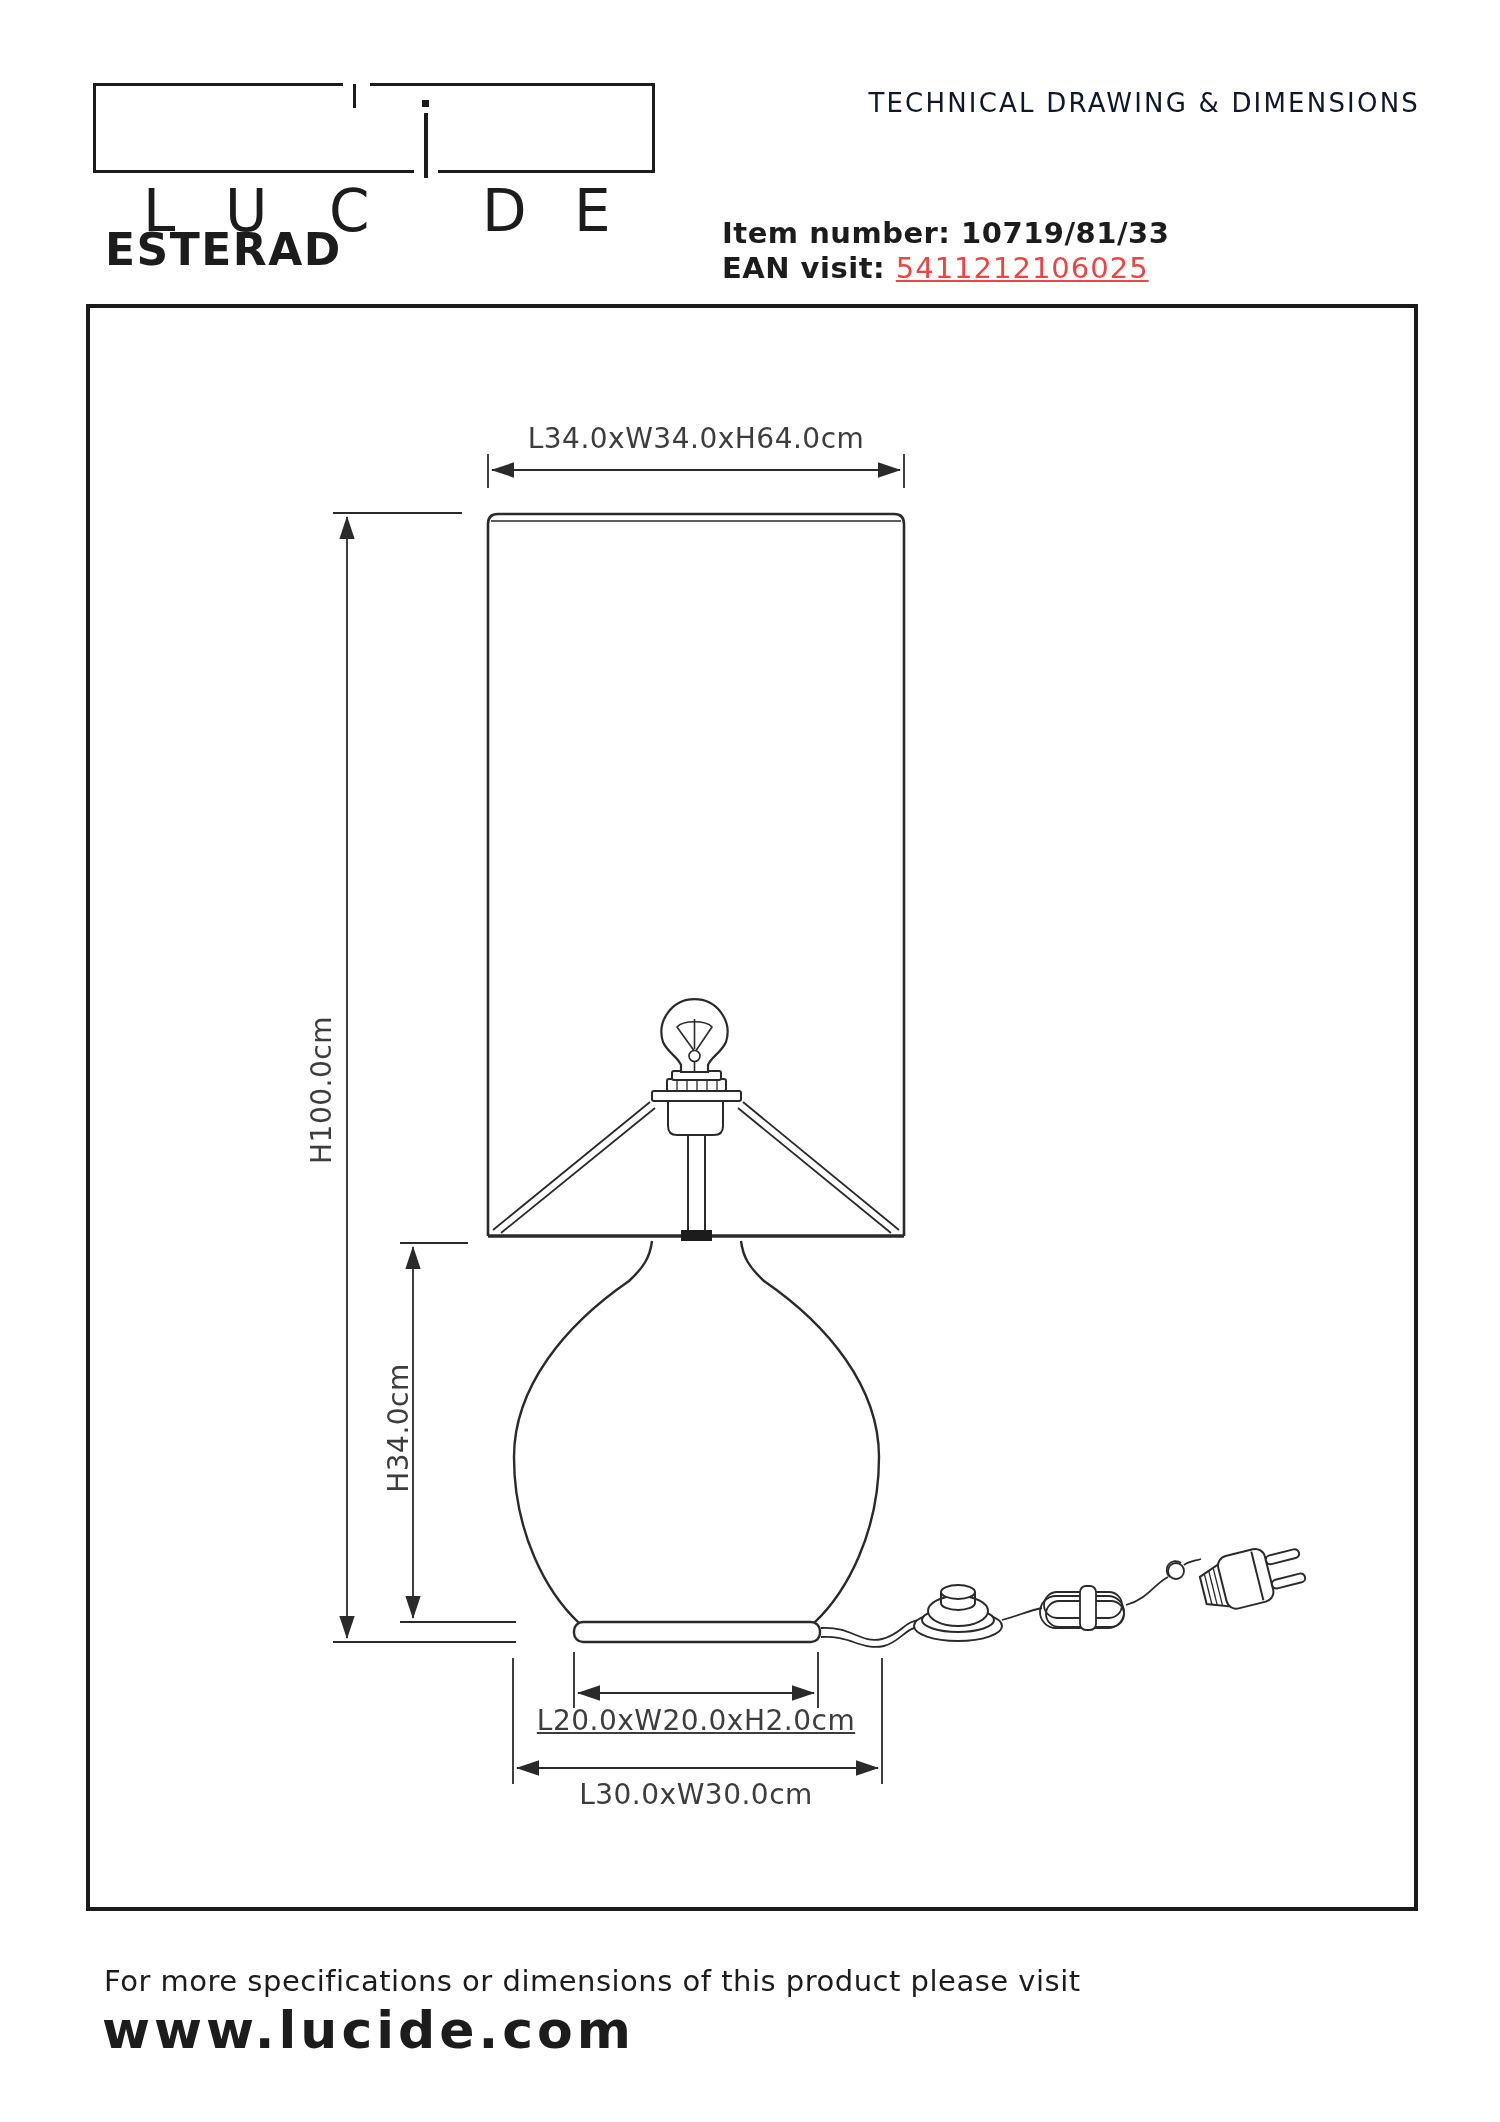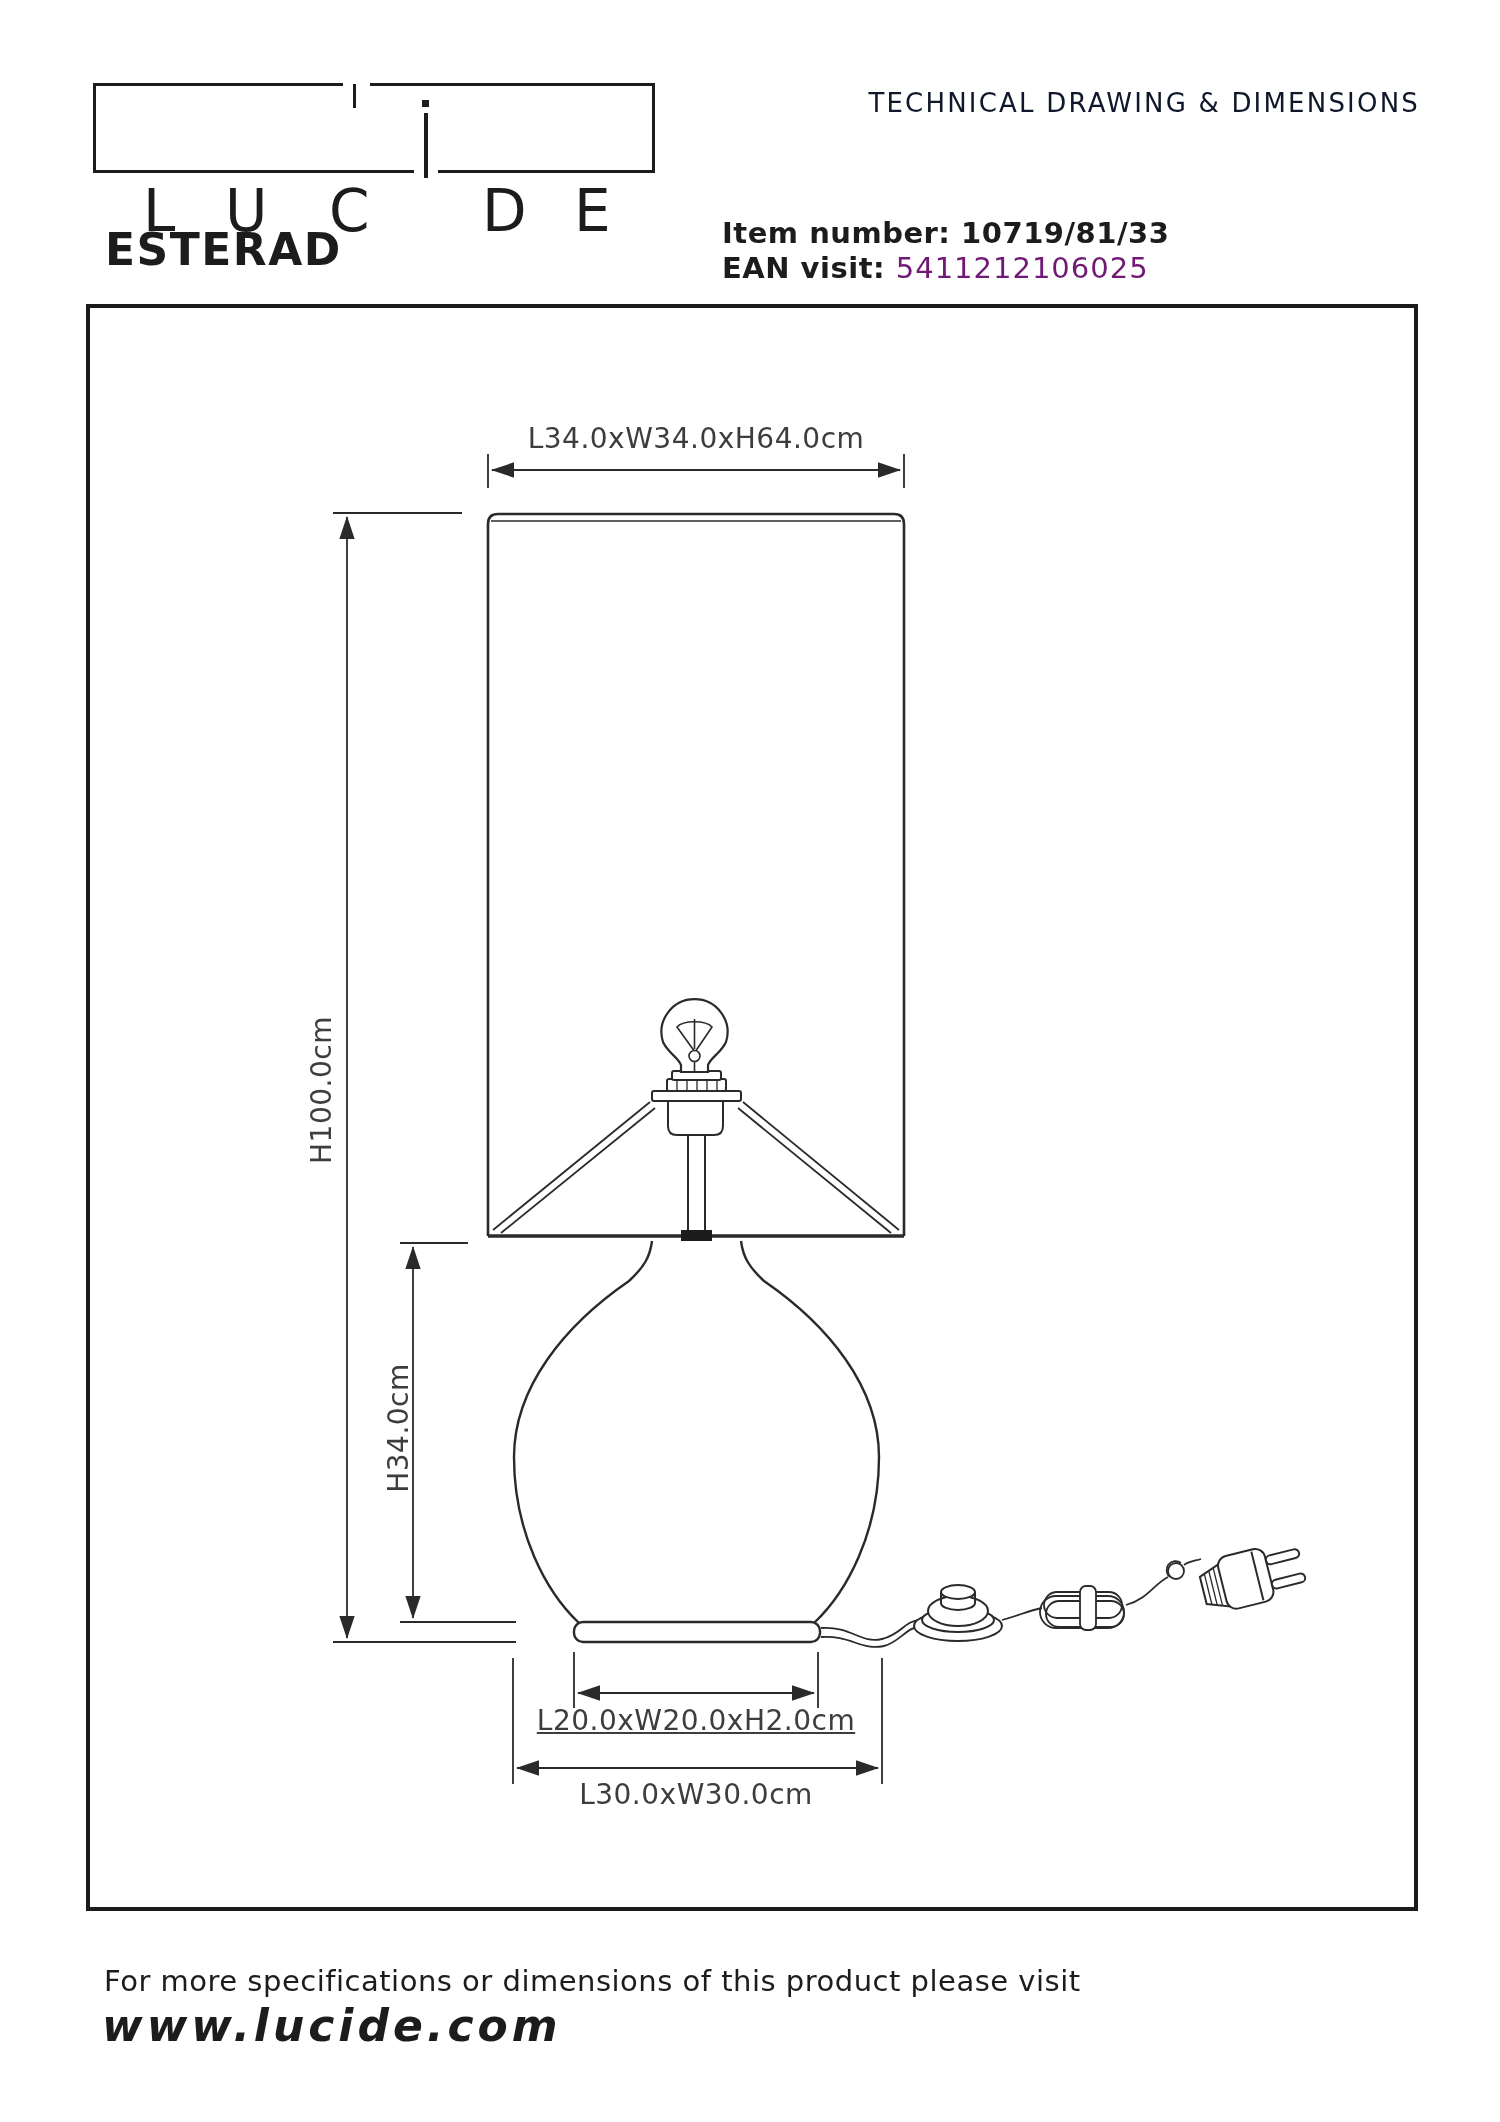--- a/index.html
+++ b/index.html
@@ -18,35 +18,35 @@
   .logo-gap{background:#ffffff;}
   .logo-tick{background:#1c1c1c;}
   .doc-title{
     right:80px;top:88px;font-size:26px;letter-spacing:2.2px;color:#0f172a;
     font-weight:400;white-space:nowrap;
   }
   .product-name{
     left:105px;top:224px;font-size:44px;font-weight:bold;letter-spacing:1.5px;
   }
   .item-line{left:722px;font-size:29px;font-weight:bold;white-space:nowrap;letter-spacing:0.5px;}
-  .item-line .val-light{font-weight:400;color:#701a75;letter-spacing:1px;}
+  .item-line .val-light{font-weight:400;color:#ef4444;letter-spacing:1px;text-decoration:underline;}
   
   .frame{
     left:86px;top:304px;width:1332px;height:1607px;
     border:4px solid #1b1b1b;box-sizing:border-box;
   }
   
   .dim-label{
     color:#3d3d3d;font-size:28px;letter-spacing:0.5px;text-align:center;
     white-space:nowrap;line-height:1.1;font-weight:400;
   }
   .rot{transform:rotate(-90deg);transform-origin:center center;}
   
   .footer-note{left:104px;top:1964px;font-size:29px;font-weight:normal;letter-spacing:0.5px;}
-  .footer-site{left:102px;top:2000px;font-size:44px;font-weight:bold;letter-spacing:4px;font-style:italic;}
+  .footer-site{left:102px;top:2000px;font-size:52px;font-weight:bold;letter-spacing:4px;}
   svg{position:absolute;left:0;top:0;}
 </style>
 </head>
 <body>
 
 <div class="abs logo-box">
   <span class="logo-letter" style="left:47px;">L</span>
   <span class="logo-letter" style="left:129px;">U</span>
   <span class="logo-letter" style="left:233px;">C</span>
   <span class="logo-letter" style="left:386px;">D</span>

